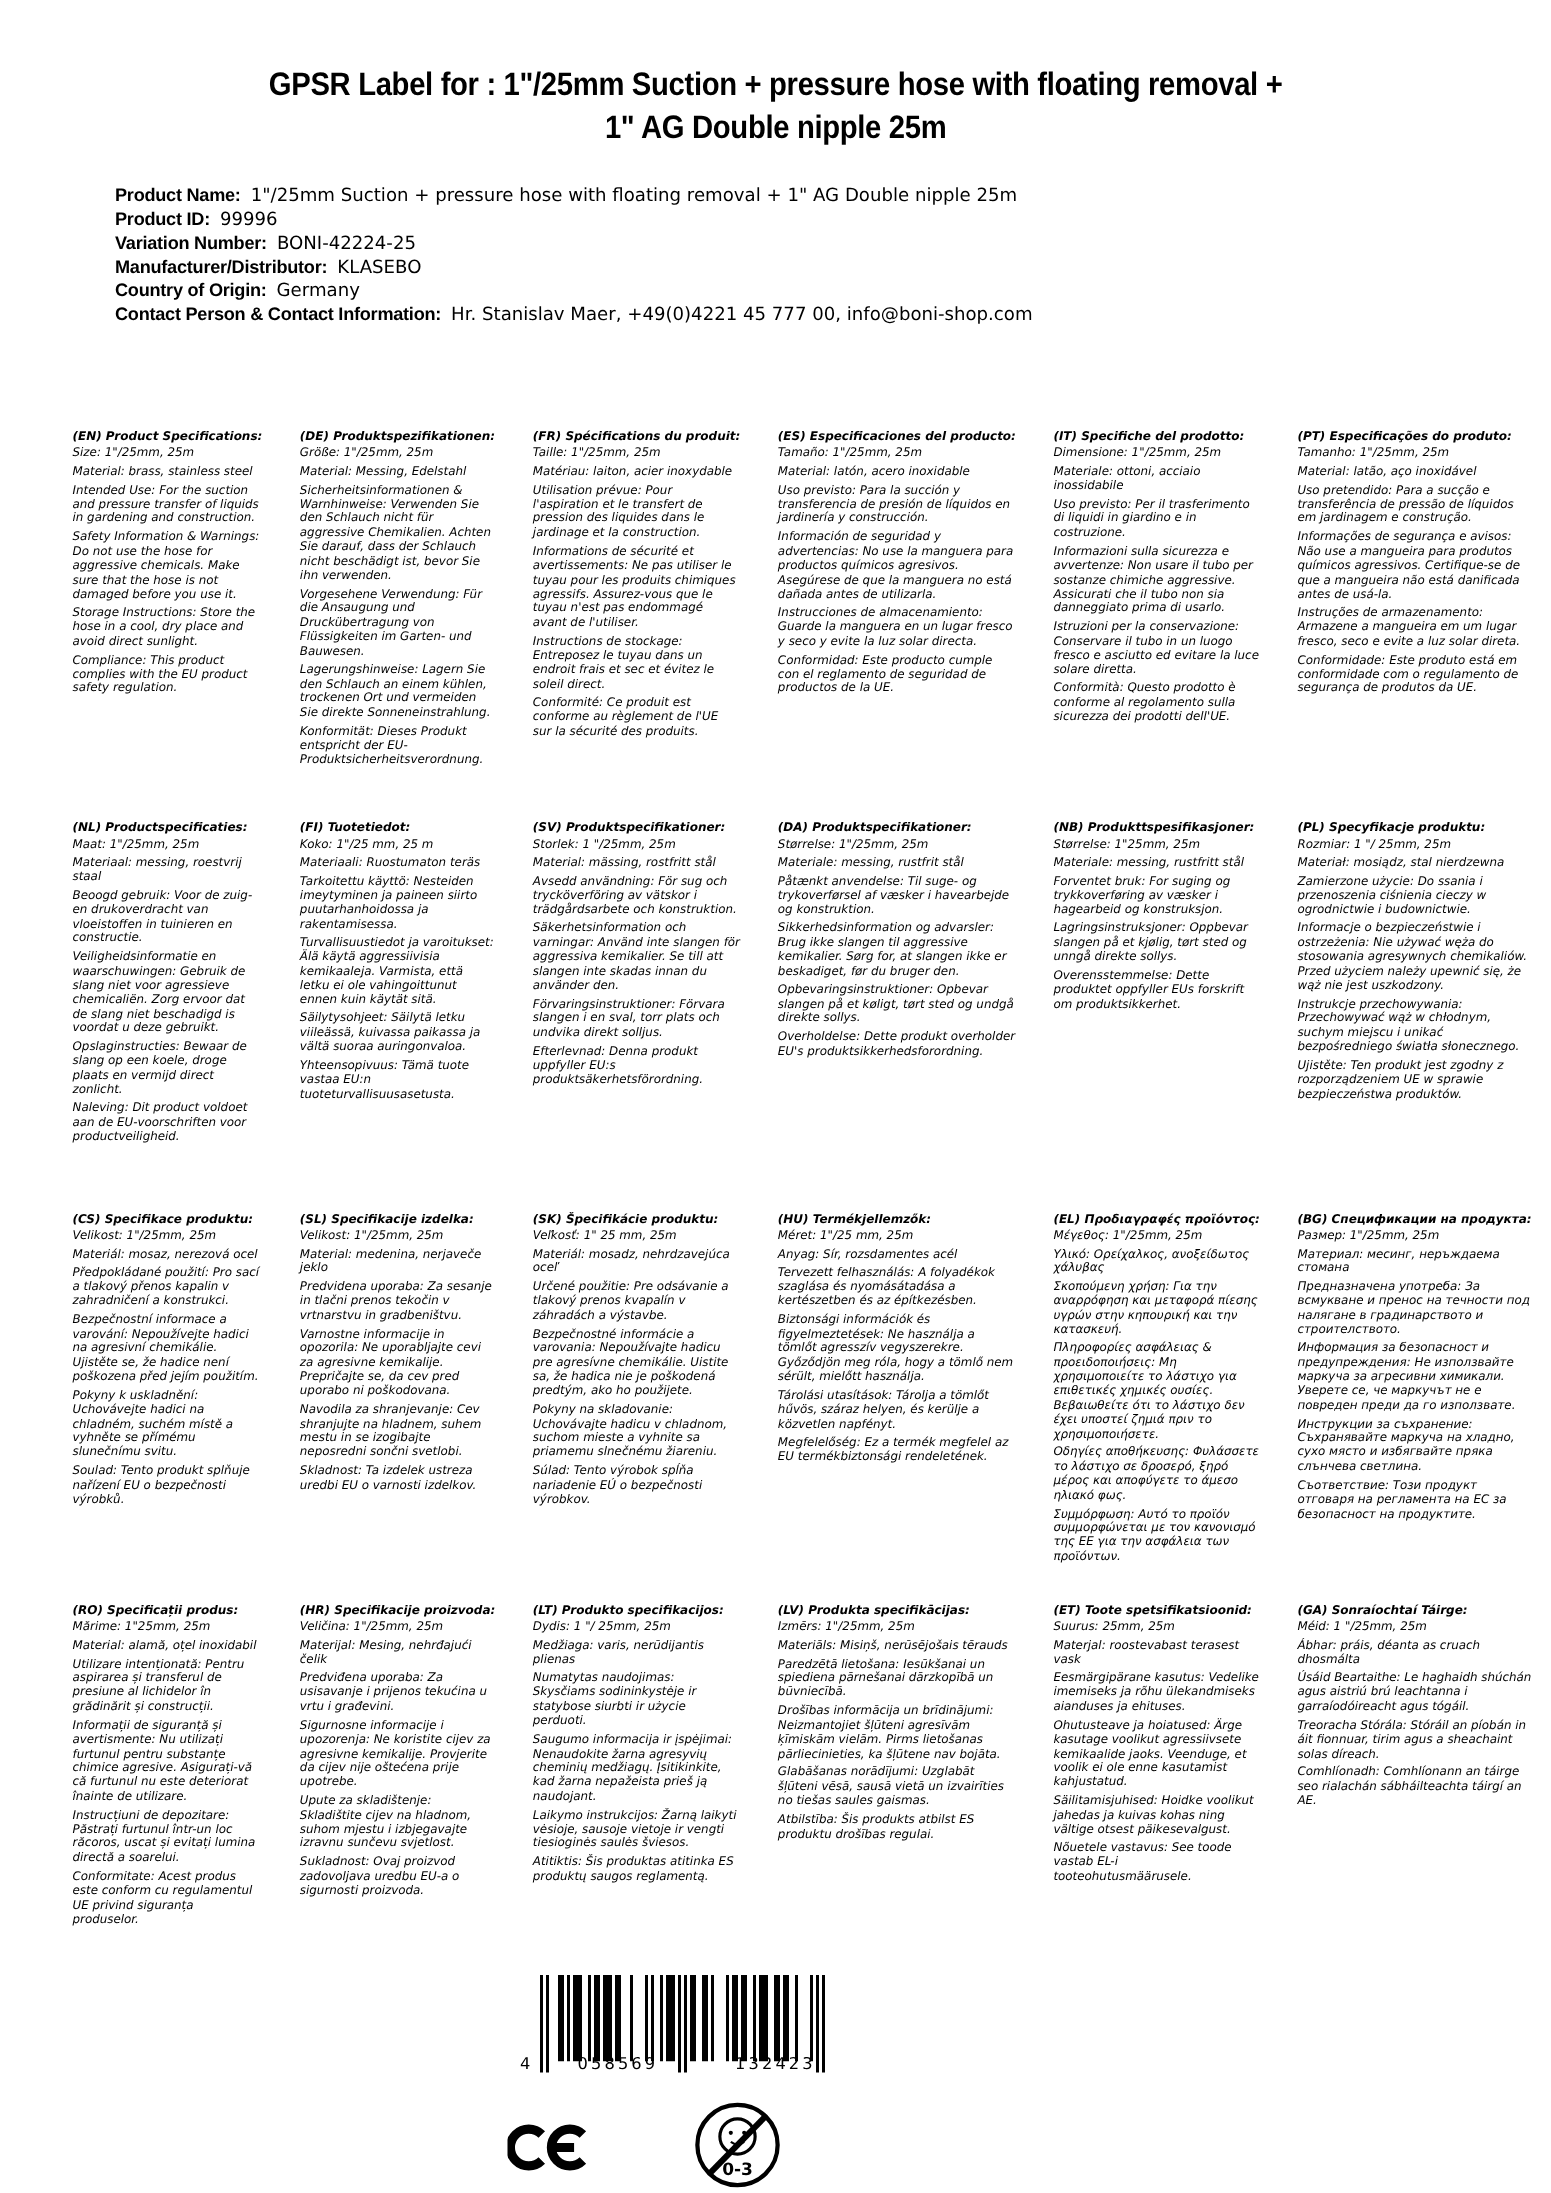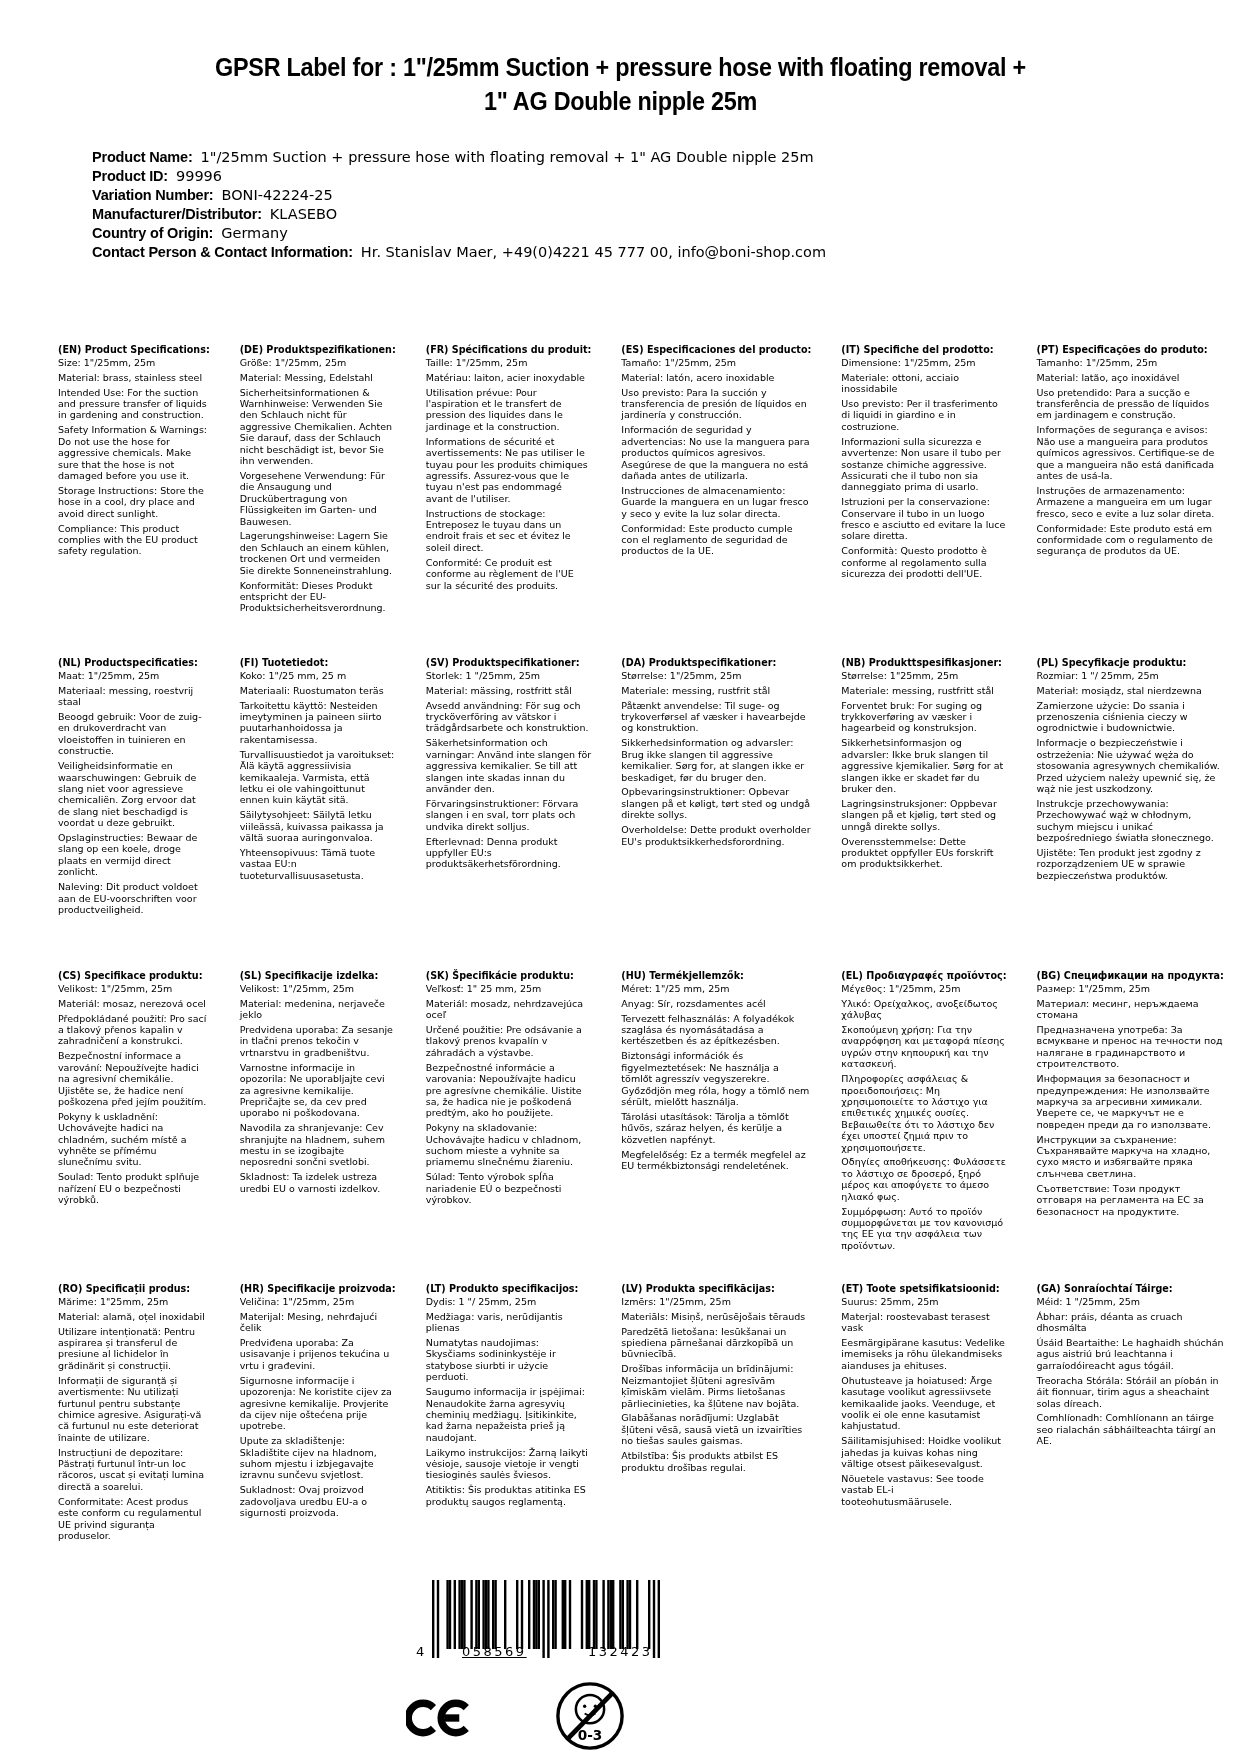--- a/index.html
+++ b/index.html
@@ -20,30 +20,30 @@
   .product-info { position:absolute; top:148px; left:56px; right:30px; font-size:14.5px; line-height:19px; }
   .pi-row { white-space:nowrap; }
   .pi-label { font-weight:bold; font-family:"Liberation Sans", sans-serif; letter-spacing:-0.2px;margin-left:36px; }
   .pi-value { margin-left:8px; }
 
   .lang-grid {
     position:absolute; top:342px; left:58px; width:1132px;
     display:grid; grid-template-columns:repeat(6,1fr); column-gap:30px;
     grid-auto-rows:313px;
   }
-  .cell { overflow:visible; padding-top:2px; }
+  .cell { overflow:visible; padding-top:2px;font-style:italic; }
   .cell-h { font-weight:bold; font-size:9.6px; line-height:11.8px; white-space:nowrap; margin-bottom:1px; }
   .cell-p { font-size:9.5px; line-height:11.4px; margin:0 0 3.5px 0; }
 
   .barcode-wrap { position:absolute; left:418px; top:1580px; width:250px; height:92px; }
   .bc-svg { position:absolute; left:14px; top:0; }
   .bc-svg rect { fill:#000; }
   .bc-digit { position:absolute; top:64px; font-size:13px; letter-spacing:2.5px; font-family:"DejaVu Sans", sans-serif; }
   .bc-lead  { left:-2px; letter-spacing:0; }
-  .bc-left  { left:44px;text-decoration:underline; }
+  .bc-left  { left:44px; }
   .bc-right { left:170px; }
 
   .ce-mark { position:absolute; left:406px; top:1690px; width:68px; height:56px; }
   .ce-mark path { stroke:#000; stroke-width:13; fill:none; }
 
   .age-warning { position:absolute; left:554px; top:1680px; width:72px; height:72px; }
   .age-warning .ring  { fill:none; stroke:#000; stroke-width:3.5; }
   .age-warning .head  { fill:none; stroke:#000; stroke-width:2.6; }
   .age-warning .eye   { fill:#000; }
   .age-warning .mouth { fill:none; stroke:#000; stroke-width:1.8; }
@@ -155,21 +155,20 @@
         <p class="cell-p">Påtænkt anvendelse: Til suge- og trykoverførsel af væsker i havearbejde og konstruktion.</p>
         <p class="cell-p">Sikkerhedsinformation og advarsler: Brug ikke slangen til aggressive kemikalier. Sørg for, at slangen ikke er beskadiget, før du bruger den.</p>
         <p class="cell-p">Opbevaringsinstruktioner: Opbevar slangen på et køligt, tørt sted og undgå direkte sollys.</p>
         <p class="cell-p">Overholdelse: Dette produkt overholder EU's produktsikkerhedsforordning.</p>
       </div>
       <div class="cell">
         <div class="cell-h">(NB) Produkttspesifikasjoner:</div>
         <p class="cell-p">Størrelse: 1"25mm, 25m</p>
         <p class="cell-p">Materiale: messing, rustfritt stål</p>
         <p class="cell-p">Forventet bruk: For suging og trykkoverføring av væsker i hagearbeid og konstruksjon.</p>
-        <p class="cell-p">Sikkerhetsinformasjon og advarsler: Ikke bruk slangen til aggressive kjemikalier. Sørg for at slangen ikke er skadet før du bruker den.</p>
         <p class="cell-p">Lagringsinstruksjoner: Oppbevar slangen på et kjølig, tørt sted og unngå direkte sollys.</p>
         <p class="cell-p">Overensstemmelse: Dette produktet oppfyller EUs forskrift om produktsikkerhet.</p>
       </div>
       <div class="cell">
         <div class="cell-h">(PL) Specyfikacje produktu:</div>
         <p class="cell-p">Rozmiar: 1 "/ 25mm, 25m</p>
         <p class="cell-p">Materiał: mosiądz, stal nierdzewna</p>
         <p class="cell-p">Zamierzone użycie: Do ssania i przenoszenia ciśnienia cieczy w ogrodnictwie i budownictwie.</p>
         <p class="cell-p">Informacje o bezpieczeństwie i ostrzeżenia: Nie używać węża do stosowania agresywnych chemikaliów. Przed użyciem należy upewnić się, że wąż nie jest uszkodzony.</p>
         <p class="cell-p">Instrukcje przechowywania: Przechowywać wąż w chłodnym, suchym miejscu i unikać bezpośredniego światła słonecznego.</p>

